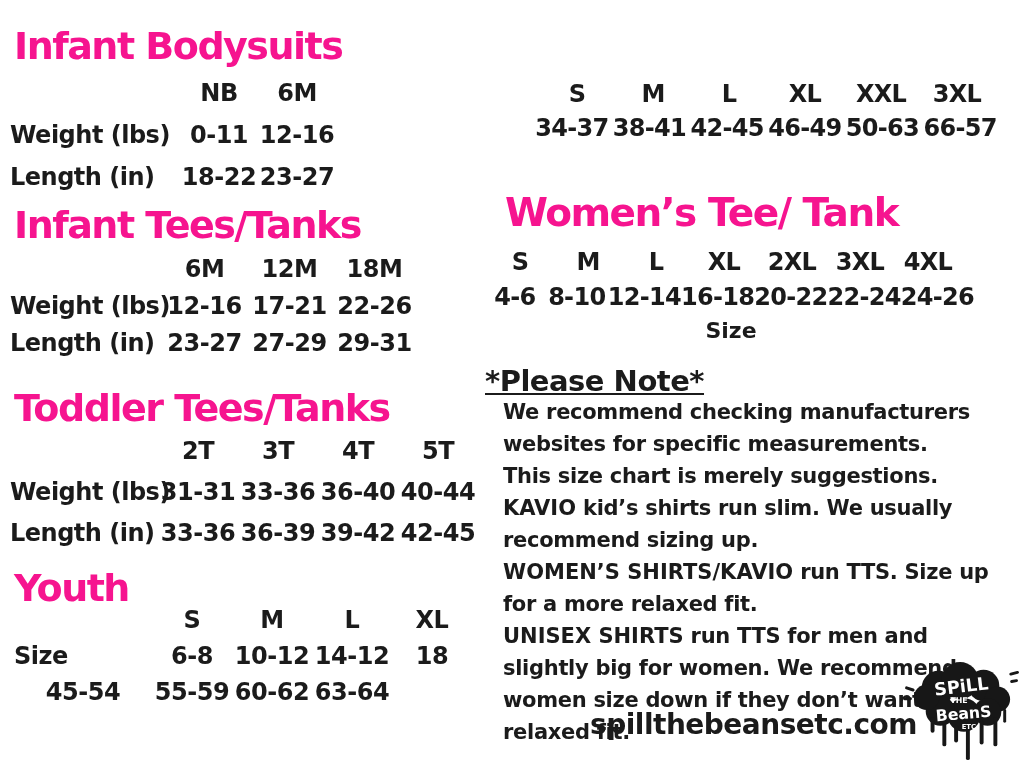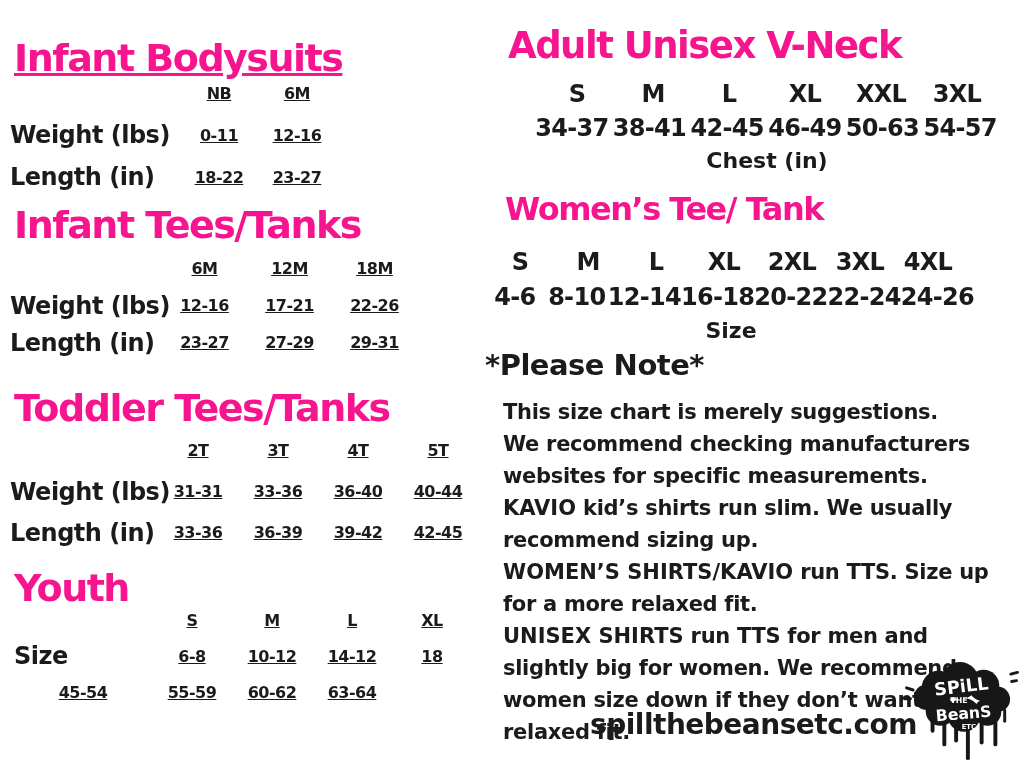--- a/index.html
+++ b/index.html
@@ -6,37 +6,37 @@
   .canvas{
     position:relative;width:1024px;height:768px;background:#fff;overflow:hidden;
     font-family:"DejaVu Sans",sans-serif;font-weight:bold;color:#1b1b1b;
   }
   .title{
     position:absolute;color:#f6148f;font-size:38px;letter-spacing:-1.5px;
     white-space:nowrap;
   }
   .grid{position:absolute;display:grid;align-items:center;}
   .grid .lbl{font-size:24px;white-space:nowrap;letter-spacing:-0.5px;}
-  .grid .hdr,.grid .val{font-size:16px;text-align:center;white-space:nowrap;letter-spacing:-0.5px;text-decoration:underline;}
+  .grid .hdr,.grid .val{font-size:24px;text-align:center;white-space:nowrap;letter-spacing:-0.5px;}
   .strip{position:absolute;display:flex;}
   .strip span{flex:1;text-align:center;font-size:24px;white-space:nowrap;letter-spacing:-0.7px;}
   .axis{position:absolute;text-align:center;font-size:22px;}
   .note-title{position:absolute;font-size:29px;letter-spacing:-0.5px;}
   .note{position:absolute;font-size:21px;line-height:32px;letter-spacing:-0.3px;}
   .note p{margin:0;}
   .note .nb{letter-spacing:0;text-align:center;}
   .website{position:absolute;font-size:28px;text-align:right;letter-spacing:-0.5px;}
   .logo{position:absolute;}
 </style>
 </head>
 <body>
 
 <div class="canvas">
 
-  <div class="title" style="left:14px;top:36px;text-decoration:underline;">Infant Bodysuits</div>
+  <div class="title" style="left:14px;top:24px;">Infant Bodysuits</div>
   <div class="grid" style="left:10px;top:72px;grid-template-columns:170px 78px 78px;grid-auto-rows:42px;">
     <div class="lbl"></div>
     <div class="hdr">NB</div>
     <div class="hdr">6M</div>
     <div class="lbl">Weight (lbs)</div>
     <div class="val">0-11</div>
     <div class="val">12-16</div>
     <div class="lbl">Length (in)</div>
     <div class="val">18-22</div>
     <div class="val">23-27</div>
@@ -88,64 +88,62 @@
     <div class="val">6-8</div>
     <div class="val">10-12</div>
     <div class="val">14-12</div>
     <div class="val">18</div>
     <div class="val">45-54</div>
     <div class="val">55-59</div>
     <div class="val">60-62</div>
     <div class="val">63-64</div>
   </div>
 
-  <div class="title" style="left:508px;top:24px;font-size:37px;">Adult Unisex V-Neck</div>
   <div class="strip" style="left:539px;top:80px;width:456px;">
     <span>S</span>
     <span>M</span>
     <span>L</span>
     <span>XL</span>
     <span>XXL</span>
     <span>3XL</span>
   </div>
   <div class="strip" style="left:533px;top:114px;width:466px;justify-content:flex-end;">
     <span>34-37</span>
     <span>38-41</span>
     <span>42-45</span>
     <span>46-49</span>
     <span>50-63</span>
-    <span>54-57</span>
+    <span>66-57</span>
   </div>
-  <div class="axis" style="left:539px;top:148px;width:456px;">Chest (in)</div>
 
-  <div class="title" style="left:505px;top:190px;font-size:32px;">Women’s Tee/ Tank</div>
+  <div class="title" style="left:505px;top:190px;font-size:39px;">Women’s Tee/ Tank</div>
   <div class="strip" style="left:486px;top:248px;width:476px;">
     <span>S</span>
     <span>M</span>
     <span>L</span>
     <span>XL</span>
     <span>2XL</span>
     <span>3XL</span>
     <span>4XL</span>
   </div>
   <div class="strip" style="left:484px;top:283px;width:490px;">
     <span>4-6</span>
     <span>8-10</span>
     <span>12-14</span>
     <span>16-18</span>
     <span>20-22</span>
     <span>22-24</span>
     <span>24-26</span>
   </div>
   <div class="axis" style="left:486px;top:318px;width:490px;">Size</div>
 
-  <div class="note-title" style="left:485px;top:348px;">*Please Note*</div>
+  <div class="note-title" style="left:485px;top:364px;text-decoration:underline;">*Please Note*</div>
   <div class="note" style="left:503px;top:396px;width:515px;">
+    <p><span class="nb"></span><span>We recommend checking manufacturers websites for specific measurements.</span></p>
     <p><span class="nb"></span><span>This size chart is merely suggestions.</span></p>
-    <p><span class="nb"></span><span>We recommend checking manufacturers websites for specific measurements.</span></p>
     <p><span class="nb">KAVIO</span><span> kid’s shirts run slim. We usually recommend sizing up.</span></p>
     <p><span class="nb">WOMEN’S SHIRTS/KAVIO</span><span> run TTS. Size up for a more relaxed fit.</span></p>
     <p><span class="nb">UNISEX SHIRTS</span><span> run TTS for men and slightly big for women. We recommend women size down if they don’t want a relaxed fit.</span></p>
   </div>
 
   <div class="website" style="left:590px;top:708px;width:310px;">spillthebeansetc.com</div>
 
   <div class="logo" style="left:903px;top:660px;">
     <svg width="118" height="106" viewBox="0 0 120 108">
       <g fill="#171717">

